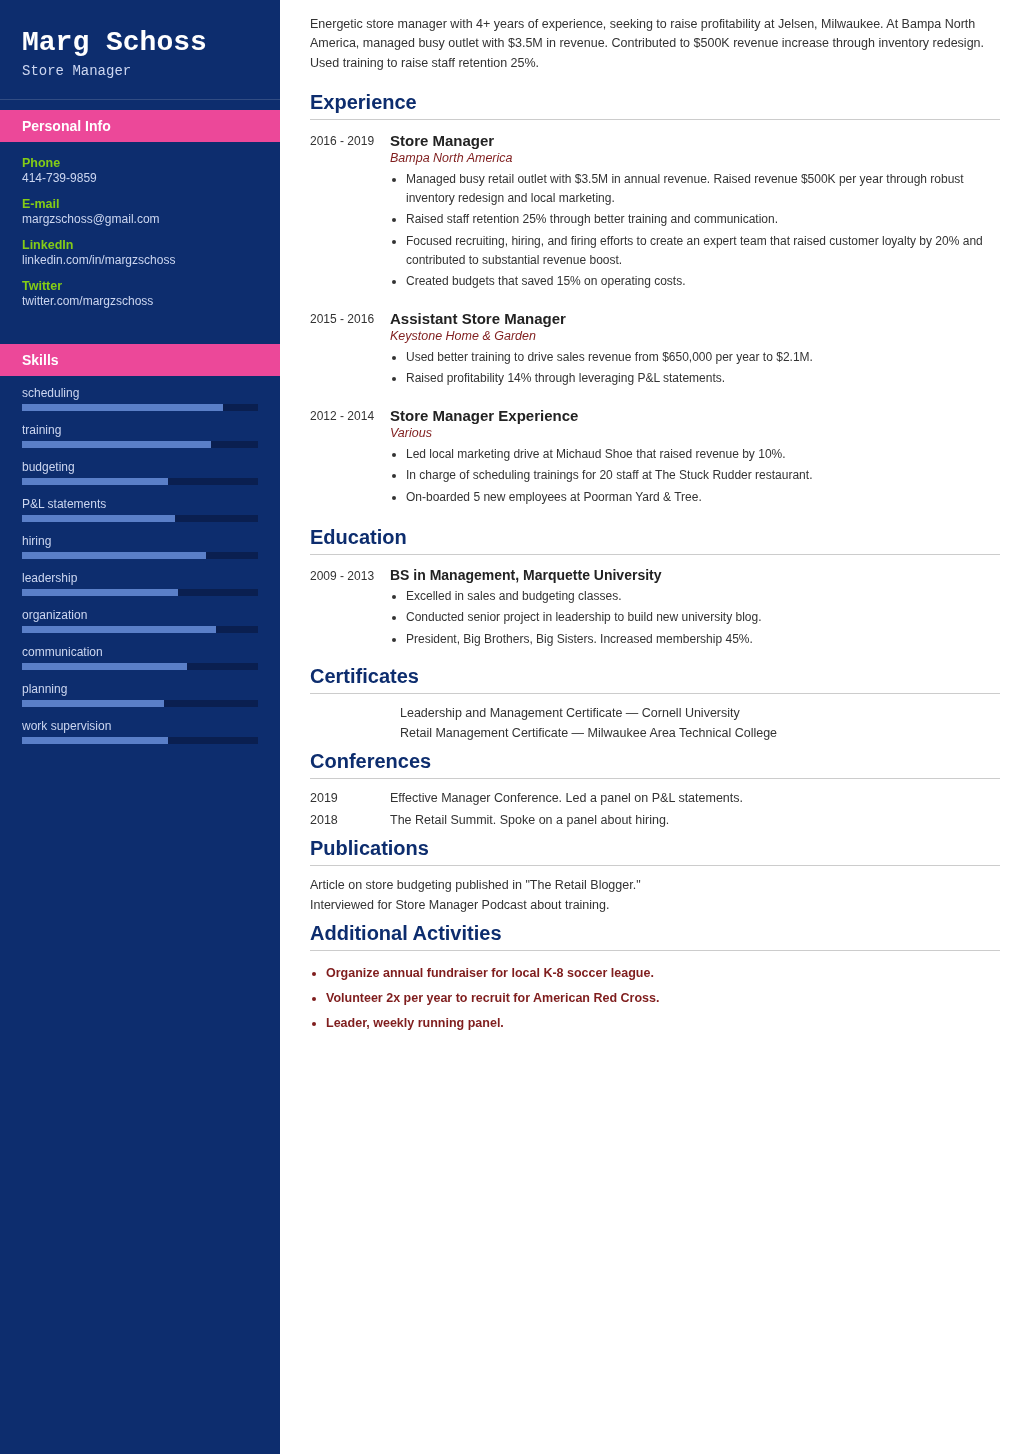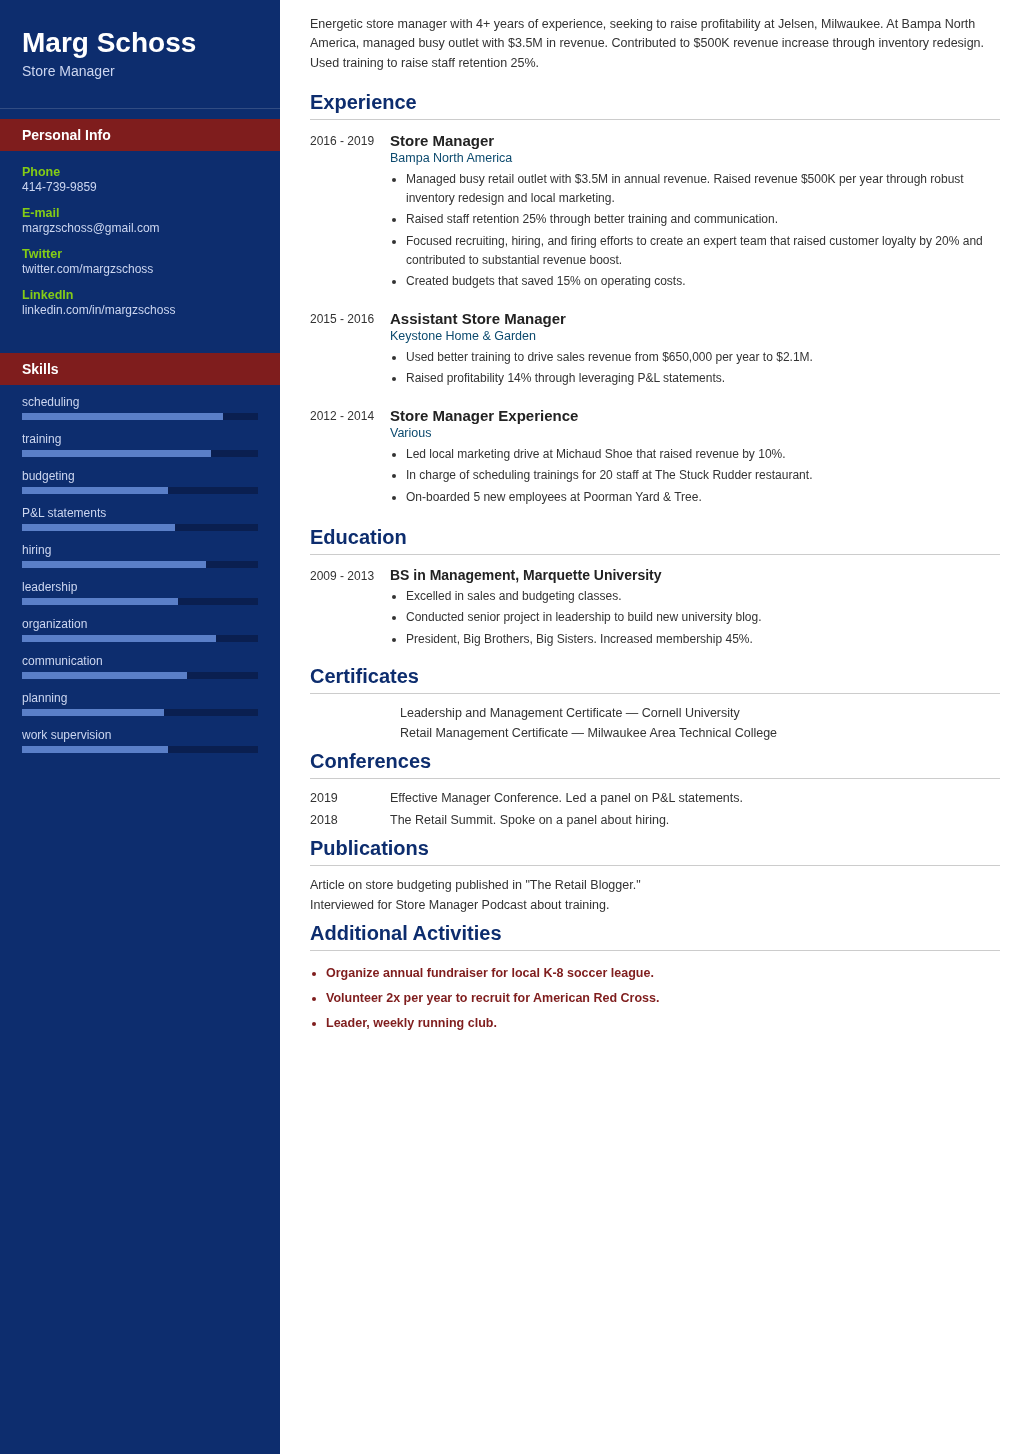--- a/index.html
+++ b/index.html
@@ -13,37 +13,38 @@
     }
     .sidebar {
       width: 280px;
       min-height: 1454px;
       background-color: #0d2d6e;
       color: #fff;
       flex-shrink: 0;
       padding: 0;
     }
     .sidebar-header {
-      padding: 28px 22px 29px 22px;
+      padding: 28px 22px 20px 22px;
       border-bottom: 1px solid rgba(255,255,255,0.15);
+      font-family: Liberation Mono, monospace;
     }
     .sidebar-name {
       font-size: 28px;
       font-weight: 900;
       color: #fff;
       line-height: 1.1;
       margin-bottom: 4px;
     }
     .sidebar-title {
       font-size: 14px;
       color: #ccd6f0;
       font-weight: normal;
     }
     .sidebar-section-title {
-      background-color: #7f1d1d;
+      background-color: #ec4899;
       color: #fff;
       font-size: 14px;
       font-weight: bold;
       padding: 8px 22px;
       margin-top: 10px;
     }
     .sidebar-contact {
       padding: 14px 22px;
     }
     .contact-item {
@@ -126,22 +127,23 @@
     .entry-content {
       flex: 1;
     }
     .entry-job-title {
       font-size: 15px;
       font-weight: bold;
       color: #222;
       margin-bottom: 2px;
     }
     .entry-company {
-      font-size: 12.5px;
-      color: #0c4a6e;
+      font-style: italic;
+      font-size: 12.5px;
+      color: #7f1d1d;
       margin-bottom: 5px;
     }
     .entry-bullets {
       padding-left: 16px;
       font-size: 12px;
       color: #333;
       line-height: 1.55;
     }
     .entry-bullets li {
       margin-bottom: 3px;
@@ -212,26 +214,26 @@
   <div class="sidebar-contact">
     <div class="contact-item">
       <span class="contact-label">Phone</span>
       <span class="contact-value">414-739-9859</span>
     </div>
     <div class="contact-item">
       <span class="contact-label">E-mail</span>
       <span class="contact-value">margzschoss@gmail.com</span>
     </div>
     <div class="contact-item">
+      <span class="contact-label">LinkedIn</span>
+      <span class="contact-value">linkedin.com/in/margzschoss</span>
+    </div>
+    <div class="contact-item">
       <span class="contact-label">Twitter</span>
       <span class="contact-value">twitter.com/margzschoss</span>
-    </div>
-    <div class="contact-item">
-      <span class="contact-label">LinkedIn</span>
-      <span class="contact-value">linkedin.com/in/margzschoss</span>
     </div>
   </div>
 
   <div class="sidebar-section-title">Skills</div>
   <div class="skills-section" id="skills-container">
       <div class="skill-item">
     <span class="skill-name">scheduling</span>
     <div class="skill-bar-bg">
       <div class="skill-bar-fill" style="width:85%"></div>
       <div class="skill-bar-dark" style="width:15%"></div>
@@ -393,16 +395,16 @@
         <div class="pub-entry">Article on store budgeting published in "The Retail Blogger."</div>
         <div class="pub-entry">Interviewed for Store Manager Podcast about training.</div>
       </div>
   </div>
 
   <div>
     <div class="section-title">Additional Activities</div>
     <ul class="act-bullets" id="activities-list">
         <li>Organize annual fundraiser for local K-8 soccer league.</li>
         <li>Volunteer 2x per year to recruit for American Red Cross.</li>
-        <li>Leader, weekly running club.</li>
+        <li>Leader, weekly running panel.</li>
       </ul>
   </div>
 </div>
 
 </body></html>

